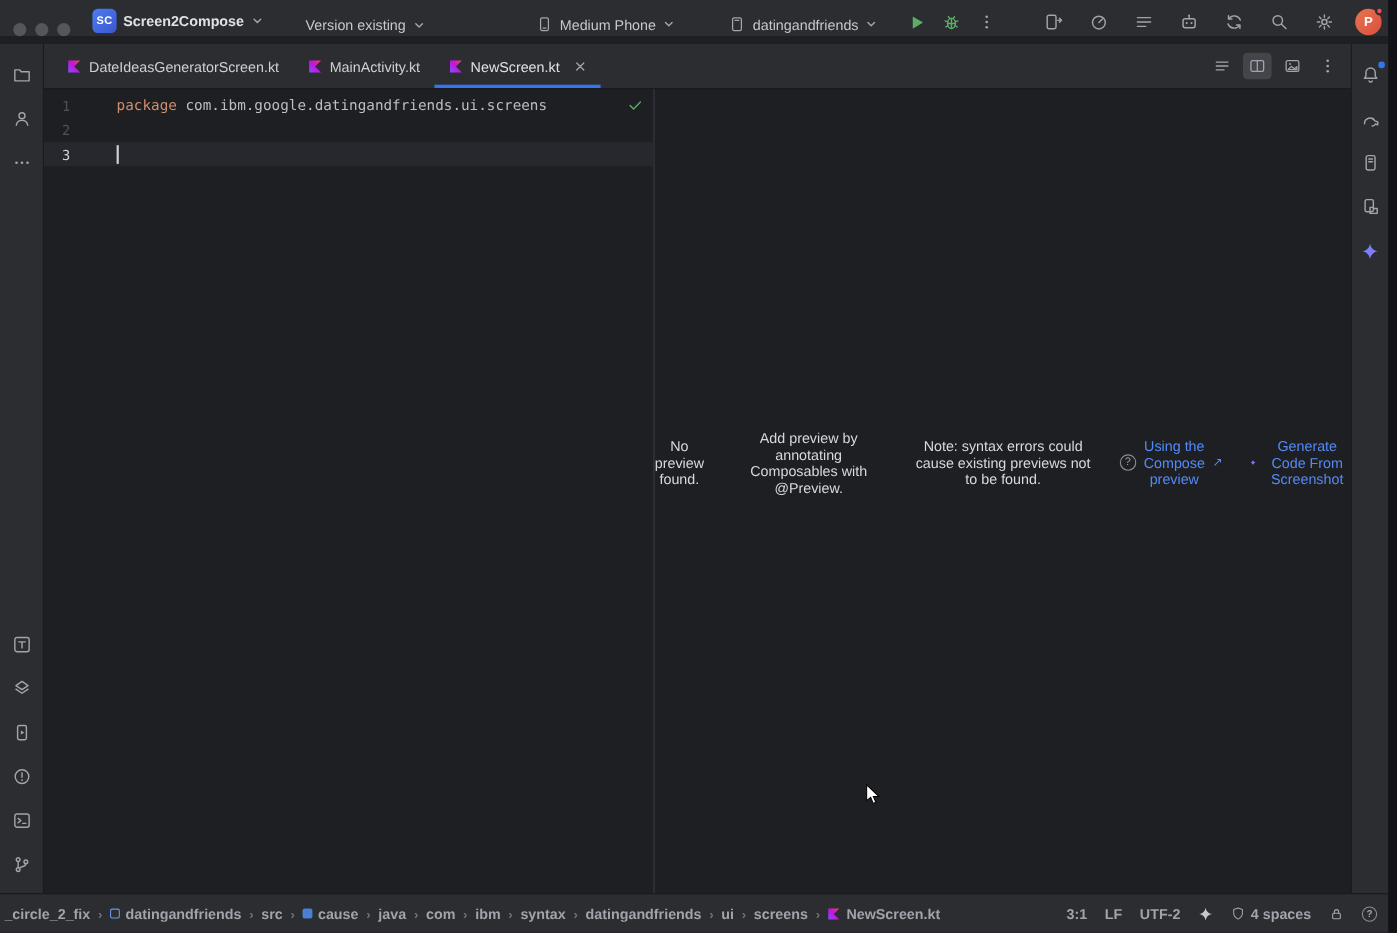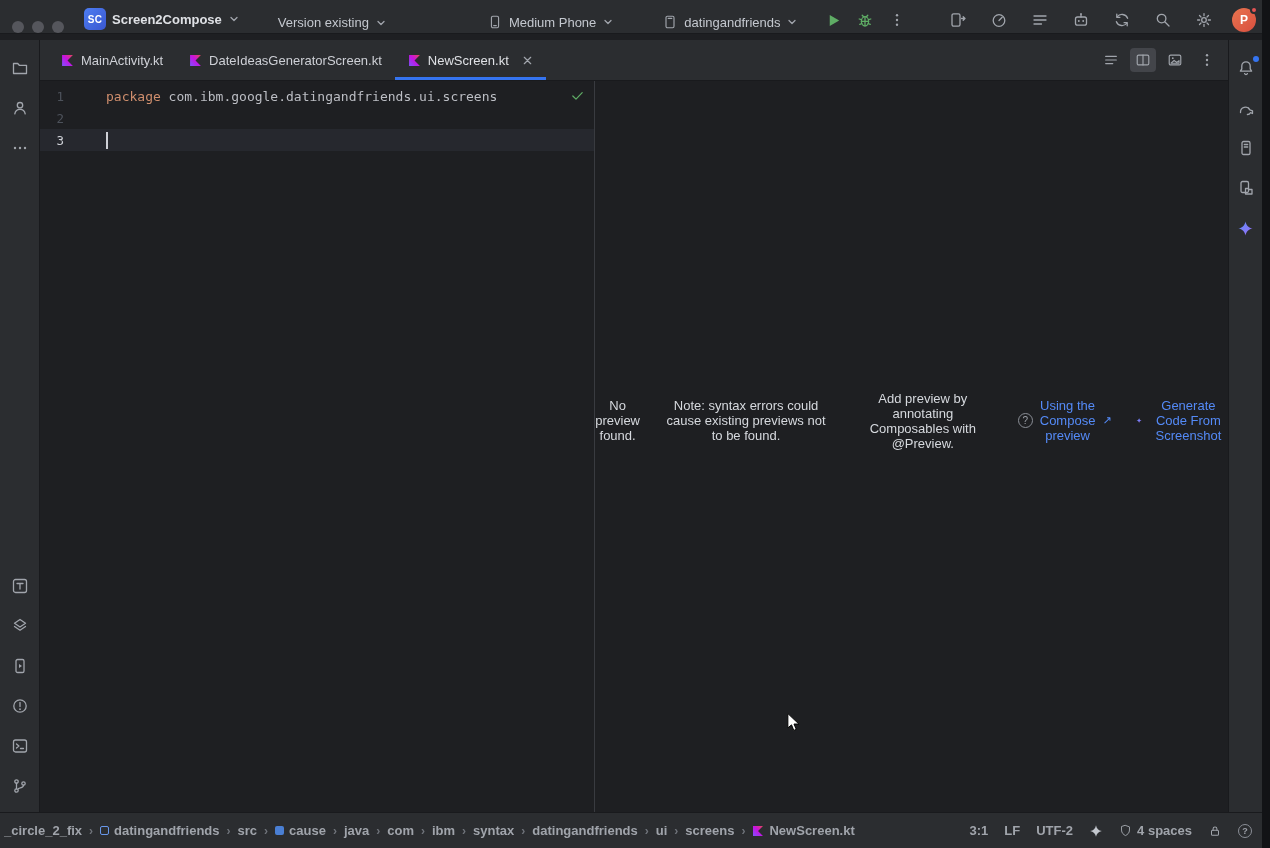--- a/index.html
+++ b/index.html
@@ -373,27 +373,27 @@
         <path d="M9 1.5C9.6 5.5 12.5 8.4 16.5 9 12.5 9.6 9.6 12.5 9 16.5 8.4 12.5 5.5 9.6 1.5 9 5.5 8.4 8.4 5.5 9 1.5Z" fill="url(#gemGrad)"></path>
       </svg>
   </div>
 </aside>
 
 <nav class="tabbar">
   <div class="tab">
     <svg width="13" height="13" viewBox="0 0 24 24">
         <path d="M2 2h20L12 12l10 10H2z" fill="url(#kotlinGrad)"></path>
       </svg>
-    <span>MainActivity.kt</span>
+    <span>DateIdeasGeneratorScreen.kt</span>
   </div>
   <div class="tab">
     <svg width="13" height="13" viewBox="0 0 24 24">
         <path d="M2 2h20L12 12l10 10H2z" fill="url(#kotlinGrad)"></path>
       </svg>
-    <span>DateIdeasGeneratorScreen.kt</span>
+    <span>MainActivity.kt</span>
   </div>
   <div class="tab active">
     <svg width="13" height="13" viewBox="0 0 24 24">
         <path d="M2 2h20L12 12l10 10H2z" fill="url(#kotlinGrad)"></path>
       </svg>
     <span>NewScreen.kt</span>
     <span class="tab-close">
       <svg class="ic" width="11" height="11" viewBox="0 0 12 12">
           <path d="M2.5 2.5l7 7M9.5 2.5l-7 7"></path>
         </svg>
@@ -446,22 +446,22 @@
     <div class="inspection">
       <svg class="ic" width="15" height="15" viewBox="0 0 16 16" style="color:#5fad65">
           <path d="M3 8.5l3.4 3.4L13 5" stroke-width="1.7"></path>
         </svg>
     </div>
   </section>
 
   <section class="preview-pane">
     <div class="preview-inner">
       <div class="pv-text">No preview found.</div>
+      <div class="pv-text">Add preview by annotating Composables with @Preview.</div>
       <div class="pv-text">Note: syntax errors could cause existing previews not to be found.</div>
-      <div class="pv-text">Add preview by annotating Composables with @Preview.</div>
       <div class="pv-link-row">
         <span class="q-circle">?</span>
         <span class="pv-link">Using the Compose preview</span>
         <span class="ext-arrow">↗</span>
       </div>
       <div class="pv-link-row">
         <svg width="15" height="15" viewBox="0 0 18 18">
             <path d="M9 1.5C9.6 5.5 12.5 8.4 16.5 9 12.5 9.6 9.6 12.5 9 16.5 8.4 12.5 5.5 9.6 1.5 9 5.5 8.4 8.4 5.5 9 1.5Z" fill="url(#gemGrad)"></path>
           </svg>
         <span class="pv-link">Generate Code From Screenshot</span>

